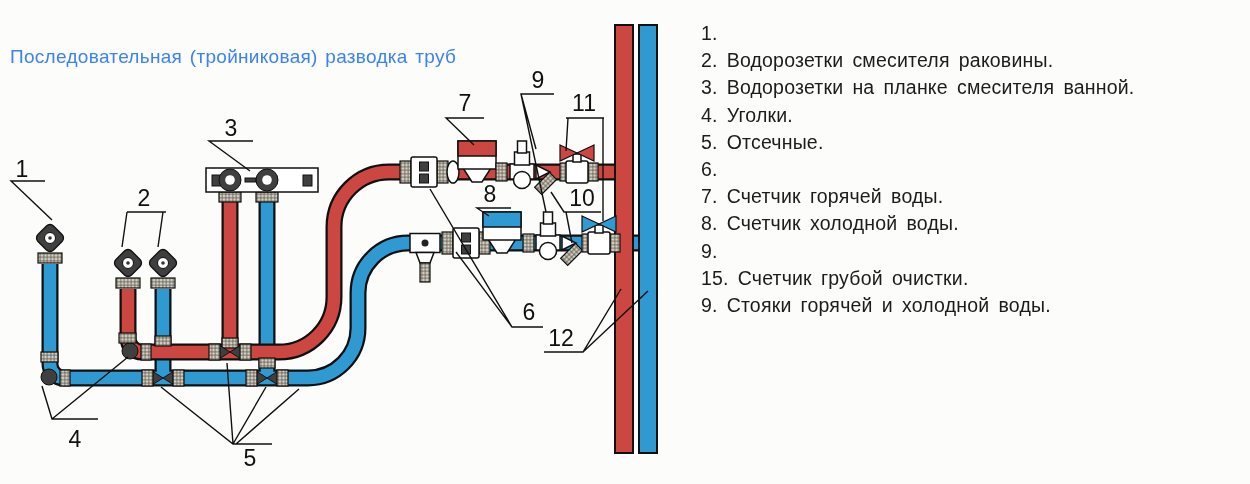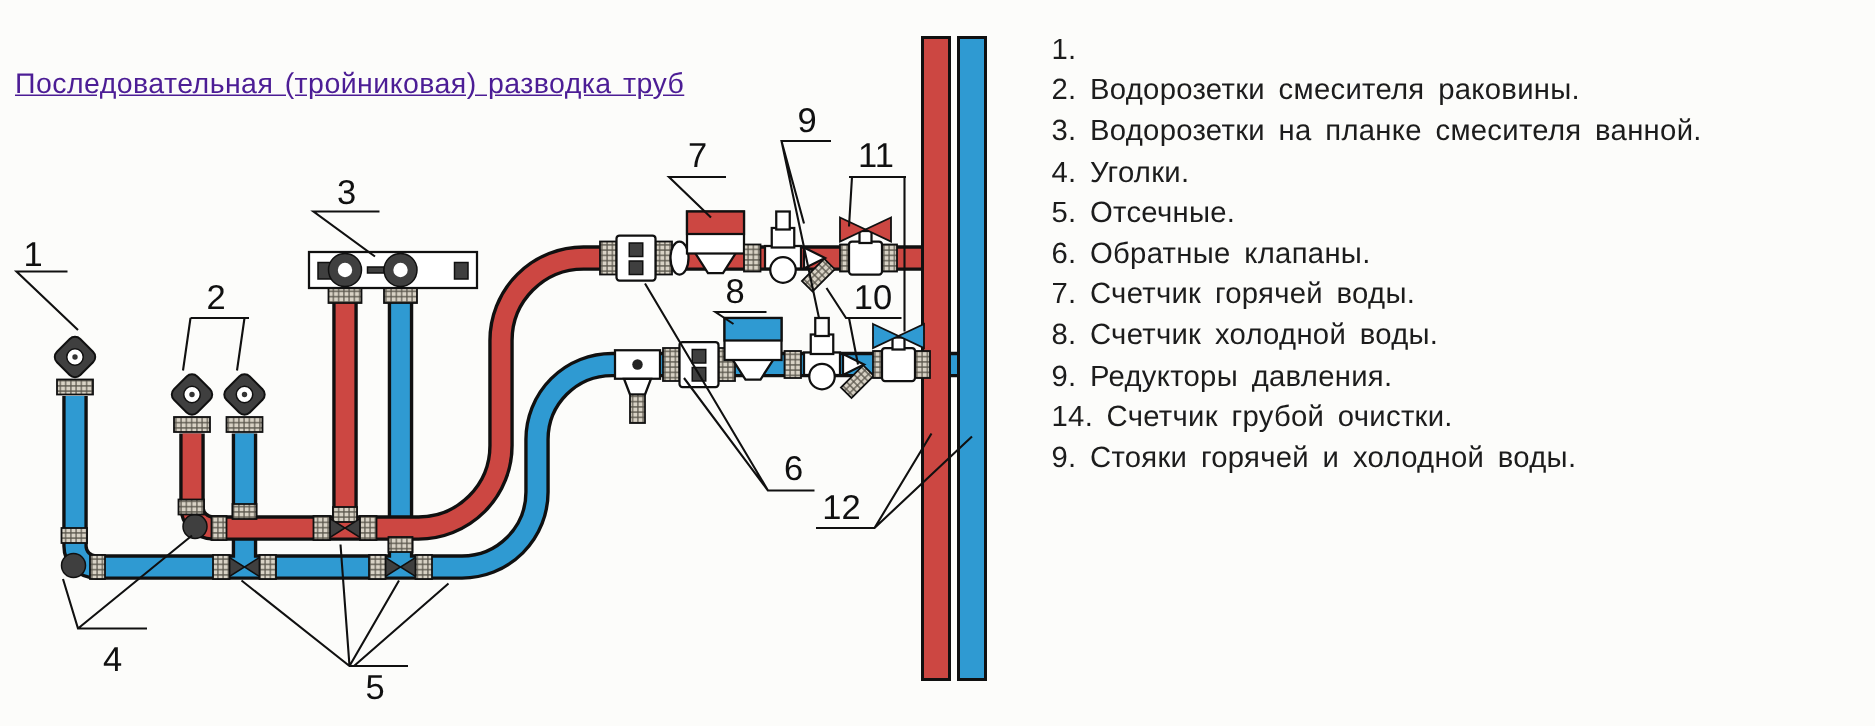--- a/index.html
+++ b/index.html
@@ -1,19 +1,19 @@
 <!DOCTYPE html>
 <html style="--hot: #cc4742; --cold: #2f9ad2; --fitting: #d8d2c5; --metal: #3f3f3f;"><head>
 <meta charset="utf-8">
 <style>
   html,body{margin:0;padding:0;background:#e8e8e6;}
   #page{position:relative;width:1250px;height:484px;background:#fcfcfa;overflow:hidden;
         font-family:"Liberation Sans",sans-serif;color:#151515;}
   #diagram-title{position:absolute;left:10px;top:46px;font-size:19px;letter-spacing:.3px;
-        word-spacing:2px;color:#4c1d95;text-decoration:underline;}
+        word-spacing:2px;color:#3b82f6;}
   #legend{position:absolute;left:701px;top:20px;width:545px;}
   .legend-item{display:flex;gap:9px;height:27.2px;align-items:center;font-size:19.5px;
         letter-spacing:.2px;word-spacing:3.5px;color:#1c1c1c;white-space:nowrap;}
   .legend-item .num{flex:none;}
   svg text.cn{font-family:"Liberation Sans",sans-serif;font-size:23px;fill:#101010;}
   .po{fill:none;stroke:#101010;stroke-width:17;}
   .pc-hot{fill:none;stroke:var(--hot,#cc4742);stroke-width:12.5;}
   .pc-cold{fill:none;stroke:var(--cold,#2f9ad2);stroke-width:12.5;}
   .rs-hot{fill:var(--hot,#cc4742);stroke:#101010;stroke-width:2;}
   .rs-cold{fill:var(--cold,#2f9ad2);stroke:#101010;stroke-width:2;}
@@ -237,36 +237,34 @@
     <div class="legend-item">
         <span class="num">4.</span>
         <span>Уголки.</span>
       </div>
     <div class="legend-item">
         <span class="num">5.</span>
         <span>Отсечные.</span>
       </div>
     <div class="legend-item">
         <span class="num">6.</span>
-        <span>Обратные клапаны.</span>
       </div>
     <div class="legend-item">
         <span class="num">7.</span>
         <span>Счетчик горячей воды.</span>
       </div>
     <div class="legend-item">
         <span class="num">8.</span>
         <span>Счетчик холодной воды.</span>
       </div>
     <div class="legend-item">
         <span class="num">9.</span>
-        <span>Редукторы давления.</span>
-      </div>
-    <div class="legend-item">
-        <span class="num">14.</span>
+      </div>
+    <div class="legend-item">
+        <span class="num">15.</span>
         <span>Счетчик грубой очистки.</span>
       </div>
     <div class="legend-item">
         <span class="num">9.</span>
         <span>Стояки горячей и холодной воды.</span>
       </div>
   </div>
 
 </div>
 

